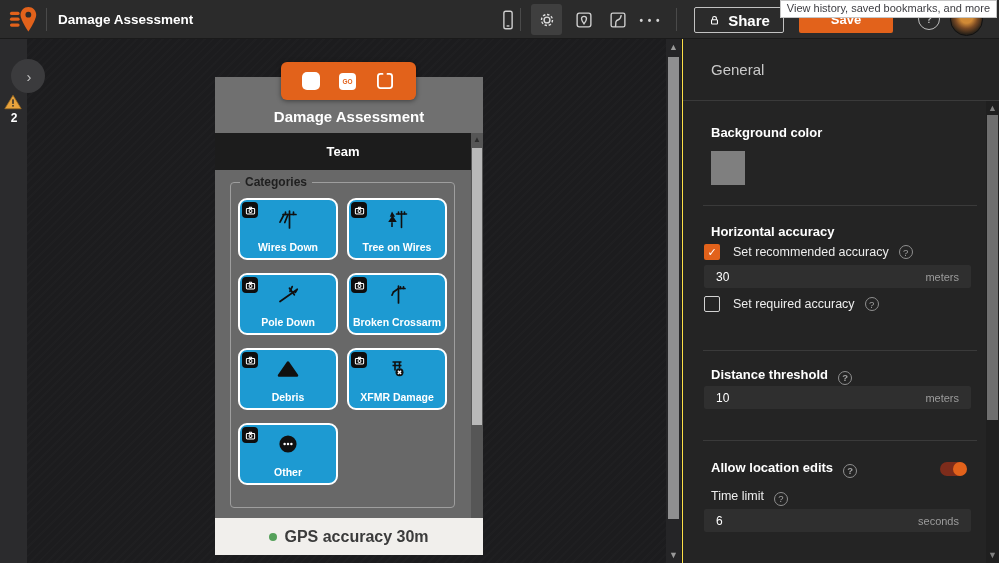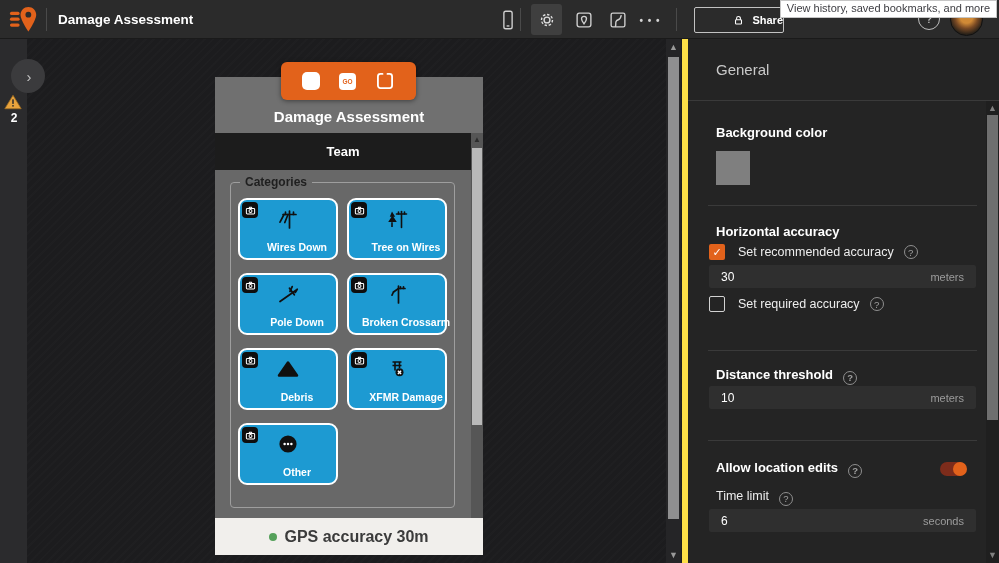--- a/index.html
+++ b/index.html
@@ -13,21 +13,21 @@
   .tb-div { position:absolute; top:8px; width:1px; height:23px; background:#4a4a4a; }
   #app-title { position:absolute; left:58px; top:0; height:39px; line-height:39px;
     color:#fff; font-size:13.5px; font-weight:bold; }
   .tb-icon { position:absolute; top:8px; width:24px; height:24px; display:flex;
     align-items:center; justify-content:center; cursor:pointer; }
   #gear-btn { position:absolute; left:531px; top:4px; width:31px; height:31px;
     background:#3f3f3f; border-radius:3px; display:flex; align-items:center; justify-content:center; }
   #more-btn::after { content:"• • •"; color:#d4d4d4; font-size:10px; font-weight:bold; letter-spacing:1px; }
   #share-btn { position:absolute; left:694px; top:7px; width:90px; height:26px;
     border:1px solid #c2c2c2; border-radius:2px; background:transparent; color:#fff;
-    font-size:11px; font-weight:bold; display:flex; align-items:center; justify-content:flex-end; gap:7px; cursor:pointer; }
+    font-size:15px; font-weight:bold; display:flex; align-items:center; justify-content:center; gap:7px; cursor:pointer; }
   #save-btn { position:absolute; left:799px; top:6px; width:94px; height:27px;
     border:none; border-radius:2px; color:#fff; font-size:13px; font-weight:bold; cursor:pointer; }
   #help-btn { position:absolute; left:918px; top:8px; width:22px; height:22px;
     border:1.5px solid #bdbdbd; border-radius:50%; color:#cfcfcf; font-size:12px;
     display:flex; align-items:center; justify-content:center; }
   #help-btn::after { content:"?"; }
   #avatar { position:absolute; left:950px; top:3px; width:33px; height:33px; border-radius:50%;
     background:radial-gradient(circle at 50% 42%, #d08a36 0 26%, #7a4a24 48%, #2a2219 72%, #111 100%);
     border:1px solid #111; cursor:pointer; }
   #tooltip { position:absolute; top:0; right:2px; background:#fff; color:#3d3d42;
@@ -75,31 +75,31 @@
   #group-label { position:absolute; top:-8px; left:9px; background:#686868; padding:0 5px;
     font-size:12px; font-weight:bold; color:#1f1f1f; }
   #cat-grid { display:grid; grid-template-columns:100px 100px; gap:13px 9px; padding:15px 0 0 7px; }
   .cat-btn { width:100px; height:62px; background:#1d9ad2; border:2px solid #fff; border-radius:9px;
     position:relative; cursor:pointer; }
   .badge { position:absolute; top:2px; left:2px; width:16px; height:16px; background:#0e0e0e;
     border-radius:4px; display:flex; align-items:center; justify-content:center; }
   .cicon { position:absolute; top:5px; left:0; right:0; height:28px; display:flex;
     align-items:center; justify-content:center; }
   .clabel { position:absolute; bottom:5px; width:100%; text-align:center; font-size:10.5px;
-    font-weight:bold; color:#fff;margin-left:9px; }
+    font-weight:bold; color:#fff; }
   #p-scroll { width:12px; background:#565656; position:relative; }
   #p-scroll .arr { position:absolute; top:2px; width:100%; text-align:center; color:#2c2c2c; font-size:8px; }
   #ps-thumb { position:absolute; top:15px; left:1px; width:10px; height:277px; background:#b9b9b9; }
   #p-gps { height:37px; background:#f1efec; display:flex; align-items:center; justify-content:center; gap:7px; }
   #gps-dot { width:8px; height:8px; border-radius:50%; }
   #gps-text { font-size:16px; color:#3b3b3b; font-weight:600; }
 
   
   #panel { position:absolute; left:682px; top:39px; width:317px; height:524px;
-    background:#242424; border-left:6px solid #fde047; }
+    background:#242424; border-left:1px solid #fde047; }
   #panel-title { position:absolute; left:28px; top:22px; font-size:15px; color:#c9c9c9; }
   .pdiv { position:absolute; left:0; right:13px; height:1px; background:#3a3a3a; }
   #pdiv0 { top:61px; right:0; }
   #pdiv1 { top:166px; left:20px; right:22px; }
   #pdiv2 { top:311px; left:20px; right:22px; }
   #pdiv3 { top:401px; left:20px; right:22px; }
   .sec-label { position:absolute; left:28px; color:#fff; font-size:13px; font-weight:bold; }
   .sub-label { color:#ededed; font-size:12.5px; }
   .chk-row { position:absolute; left:21px; display:flex; align-items:center; }
   .checkbox { width:16px; height:16px; border-radius:2px; display:flex; align-items:center;
@@ -172,20 +172,21 @@
   <div class="tb-icon" id="more-btn" style="left:638px"></div>
   <div class="tb-div" style="left:676px"></div>
 
   <button id="share-btn">
     <svg width="13" height="13" viewBox="0 0 24 24" fill="none" stroke="#fff" stroke-width="2">
       <rect x="6.5" y="10.5" width="11" height="8" rx="1.5"></rect>
         <path d="M8.5 10.5V8a3.5 3.5 0 0 1 7 0v2.5"></path>
     </svg>
     <span>Share</span>
   </button>
+  <button id="save-btn" style="background:#e2621b">Save</button>
   <div id="help-btn"></div>
   <div id="avatar"></div>
   <div id="tooltip">View history, saved bookmarks, and more</div>
 </div>
 
 <div id="canvas">
   <div id="left-rail"></div>
   <div id="expand-btn"></div>
   <div id="warning-block">
     <svg width="18" height="16" viewBox="0 0 24 21">

